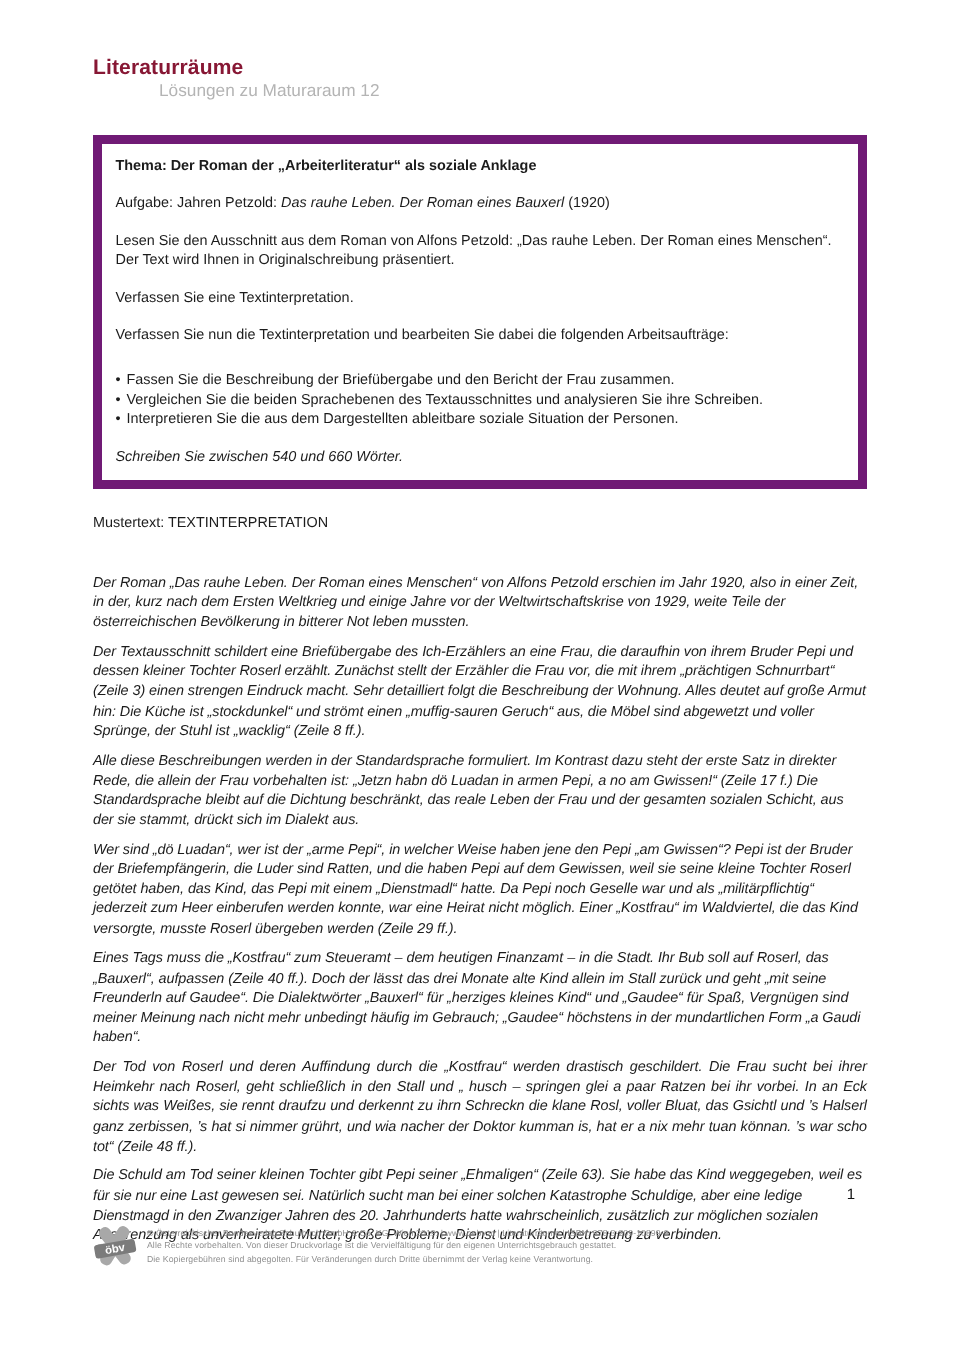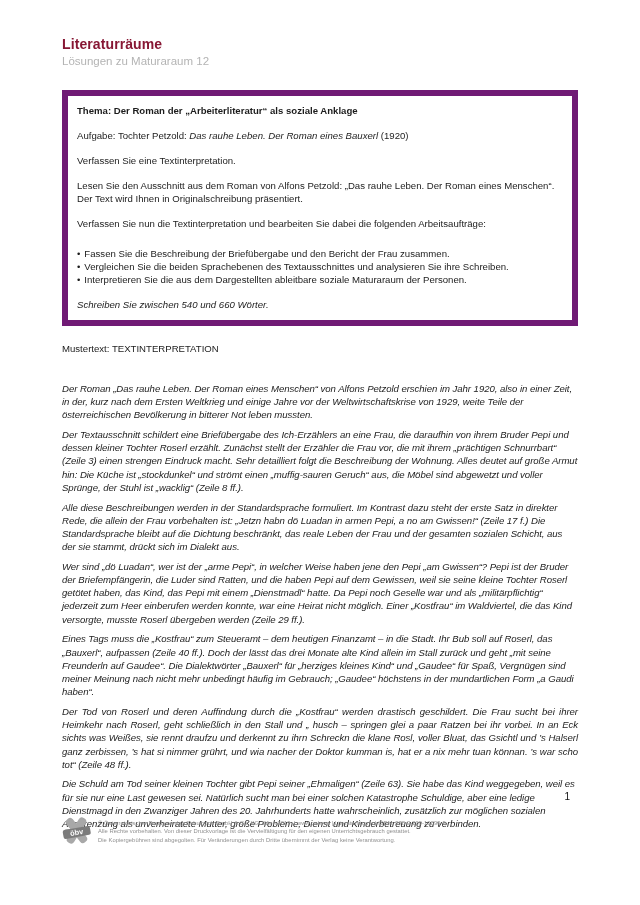--- a/index.html
+++ b/index.html
@@ -22,20 +22,21 @@
     font-size: 14px;
     font-weight: 700;
     color: #871734;
     margin: 0;
     letter-spacing: 0.1px;
   }
   .subtitle {
     font-size: 11.5px;
     color: #b4b4b4;
     margin-top: 3px;
+    margin-left: 44px;
   }
   .task-box {
     border: 6px solid #701a75;
     margin-top: 23px;
     padding: 8px 9px 9px 9px;
     font-size: 9.6px;
     line-height: 13.1px;
   }
   .task-box p { margin: 0 0 12px 0; }
   .task-box p.bold { font-weight: 700; }
@@ -85,28 +86,28 @@
 <body>
 
 <div class="page">
   <div class="content">
 
     <h1 class="title">Literaturräume</h1>
     <div class="subtitle">Lösungen zu Maturaraum 12</div>
 
     <div class="task-box">
       <p class="bold">Thema: Der Roman der „Arbeiterliteratur“ als soziale Anklage</p>
-      <p><span>Aufgabe: Tochter Petzold: </span><i>Das rauhe Leben. Der Roman eines Bauxerl</i><span> (1920)</span></p>
+      <p><span>Aufgabe: Jahren Petzold: </span><i>Das rauhe Leben. Der Roman eines Bauxerl</i><span> (1920)</span></p>
+      <p>Lesen Sie den Ausschnitt aus dem Roman von Alfons Petzold: „Das rauhe Leben. Der Roman eines Menschen“. Der Text wird Ihnen in Originalschreibung präsentiert.</p>
       <p>Verfassen Sie eine Textinterpretation.</p>
-      <p>Lesen Sie den Ausschnitt aus dem Roman von Alfons Petzold: „Das rauhe Leben. Der Roman eines Menschen“. Der Text wird Ihnen in Originalschreibung präsentiert.</p>
       <p class="no-gap">Verfassen Sie nun die Textinterpretation und bearbeiten Sie dabei die folgenden Arbeitsaufträge:</p>
       <ul>
         <li>Fassen Sie die Beschreibung der Briefübergabe und den Bericht der Frau zusammen.</li>
         <li>Vergleichen Sie die beiden Sprachebenen des Textausschnittes und analysieren Sie ihre Schreiben.</li>
-        <li>Interpretieren Sie die aus dem Dargestellten ableitbare soziale Maturaraum der Personen.</li>
+        <li>Interpretieren Sie die aus dem Dargestellten ableitbare soziale Situation der Personen.</li>
       </ul>
       <p class="wordcount">Schreiben Sie zwischen 540 und 660 Wörter.</p>
     </div>
 
     <p class="mustertext">Mustertext: TEXTINTERPRETATION</p>
 
     <div class="bodytext">
       <p>Der Roman „Das rauhe Leben. Der Roman eines Menschen“ von Alfons Petzold erschien im Jahr 1920, also in einer Zeit, in der, kurz nach dem Ersten Weltkrieg und einige Jahre vor der Weltwirtschaftskrise von 1929, weite Teile der österreichischen Bevölkerung in bitterer Not leben mussten.</p>
       <p>Der Textausschnitt schildert eine Briefübergabe des Ich-Erzählers an eine Frau, die daraufhin von ihrem Bruder Pepi und dessen kleiner Tochter Roserl erzählt. Zunächst stellt der Erzähler die Frau vor, die mit ihrem „prächtigen Schnurrbart“ (Zeile 3) einen strengen Eindruck macht. Sehr detailliert folgt die Beschreibung der Wohnung. Alles deutet auf große Armut hin: Die Küche ist „stockdunkel“ und strömt einen „muffig-sauren Geruch“ aus, die Möbel sind abgewetzt und voller Sprünge, der Stuhl ist „wacklig“ (Zeile 8 ff.).</p>
       <p>Alle diese Beschreibungen werden in der Standardsprache formuliert. Im Kontrast dazu steht der erste Satz in direkter Rede, die allein der Frau vorbehalten ist: „Jetzn habn dö Luadan in armen Pepi, a no am Gwissen!“ (Zeile 17 f.) Die Standardsprache bleibt auf die Dichtung beschränkt, das reale Leben der Frau und der gesamten sozialen Schicht, aus der sie stammt, drückt sich im Dialekt aus.</p>

